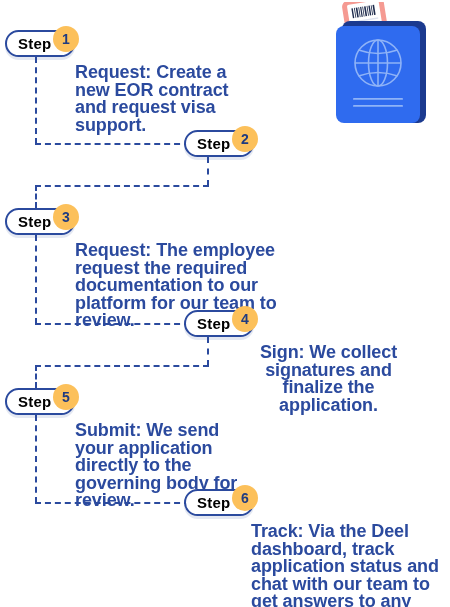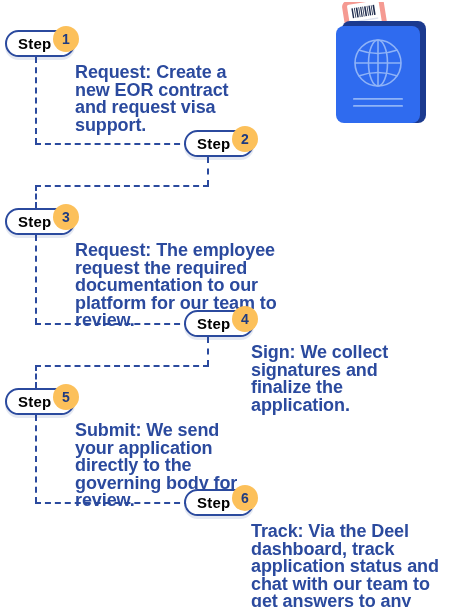--- a/index.html
+++ b/index.html
@@ -212,21 +212,21 @@
     <span class="lead">Request:</span>
     <span class="rest">The employee request the required documentation to our platform for our team to review.</span>
   </div>
 
   <div class="badge" style="left:184px; top:310px;">
     <div class="pill">
       <span class="pill-label">Step</span>
     </div>
     <div class="num">4</div>
   </div>
-  <div class="step-text" style="left:251px; top:344px; width:155px;">
+  <div class="step-text" style="left:251px; top:344px; width:155px;text-align:center;">
     <span class="lead">Sign:</span>
     <span class="rest">We collect signatures and finalize the application.</span>
   </div>
 
   <div class="badge" style="left:5px; top:388px;">
     <div class="pill">
       <span class="pill-label">Step</span>
     </div>
     <div class="num">5</div>
   </div>

